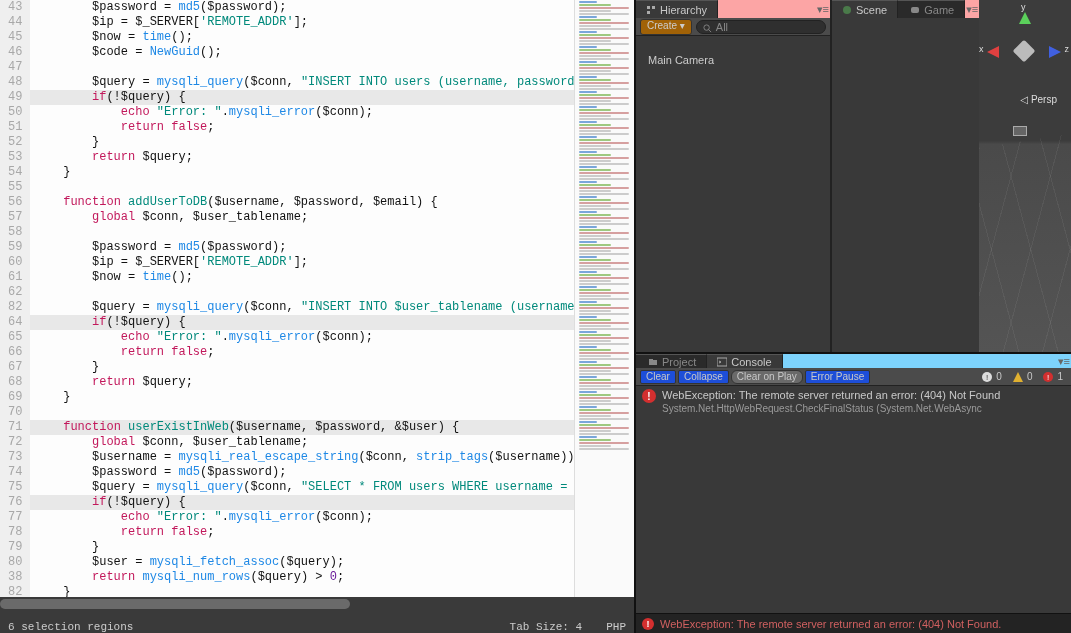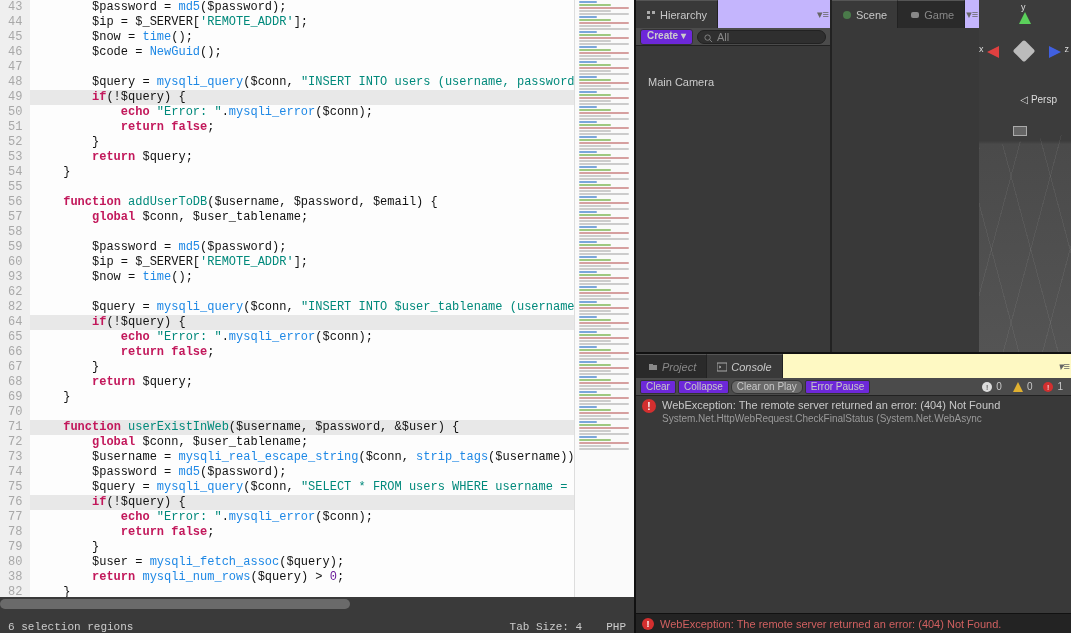--- a/index.html
+++ b/index.html
@@ -7,21 +7,21 @@
 body { display: flex; background: #272822; color: #f8f8f2; }
 
 
 .editor { width: 634px; height: 633px; display: flex; flex-direction: column; background: #fdfdfd; position: relative; }
 .editor-body { flex: 1; display: flex; overflow: hidden; position: relative; }
 .gutter { background: #efefef; color: #a8a8a8; text-align: right; padding: 0 8px; font-size: 12px; line-height: 15px; user-select: none; }
 .gutter div { height: 15px; }
 .code { flex: 1; font-size: 12px; line-height: 15px; white-space: pre; color: #111; overflow: hidden; }
 .code .row { height: 15px; padding-left: 4px; }
 .code .hl { background: #e8e8e8; }
-.kw { color: #c2185b; font-weight: bold; }      
+.kw { color: #c2185b; }      
 .fn { color: #1e88e5; }      
 .str { color: #00897b; }     
 .var { color: #111; }
 .pn { color: #111; }
 .num { color: #6a1b9a; }
 .def { color: #00897b; }     
 
 .minimap { width: 60px; background: #fafafa; border-left: 1px solid #ddd; position: relative; overflow: hidden; }
 .minimap .mini-line { height: 2px; margin: 1px 4px; background: #ccc; border-radius: 1px; }
 .minimap .mini-blue { background: #7aa6da; }
@@ -34,32 +34,32 @@
 .hscroll { height: 14px; background: #3a3a3a; position: relative; }
 .hscroll .thumb { position: absolute; left: 0; top: 2px; height: 10px; width: 350px; background: #6a6a6a; border-radius: 5px; }
 
 .statusbar { height: 22px; background: #3a3a3a; color: #ccc; display: flex; align-items: flex-end; font-size: 11px; padding: 0 8px; gap: 24px; }
 .statusbar .spacer { flex: 1; }
 .statusbar span { cursor: default; }
 
 
 .unity { flex: 1; height: 633px; display: flex; flex-direction: column; background: #393939; color: #c8c8c8; font-family: 'Segoe UI', Arial, sans-serif; font-size: 11px; border-left: 2px solid #111; }
 
-.tabbar { height: 28px; display: flex; background: #c4b5fd; align-items: stretch; }
+.tabbar { height: 18px; display: flex; background: #fca5a5; align-items: stretch; }
 .tab { padding: 1px 10px; background: #393939; border-right: 1px solid #222; display: flex; align-items: center; gap: 4px; border-top: 1px solid #555; cursor: default; }
 .tab.inactive { background: #2a2a2a; color: #888; padding-left: 12px; }
 .tab .ico { width: 10px; height: 10px; display: inline-flex; }
 .tabbar .drag { margin-left: auto; width: 14px; display: flex; align-items: center; justify-content: center; color: #666; }
 
 .u-top { display: flex; height: 352px; }
 .hierarchy { width: 196px; background: #393939; border-right: 2px solid #222; display: flex; flex-direction: column; }
 .hier-toolbar { height: 18px; background: #4b4b4b; display: flex; align-items: center; gap: 4px; padding: 0 4px; border-bottom: 1px solid #222; }
-.hier-toolbar .btn { background: #6d28d9; border: 1px solid #333; border-radius: 3px; padding: 0 6px; height: 16px; line-height: 12px; font-size: 10px; color: #ccc; font-weight: bold; }
+.hier-toolbar .btn { background: #a16207; border: 1px solid #333; border-radius: 3px; padding: 0 6px; height: 16px; line-height: 12px; font-size: 10px; color: #ccc; }
 .hier-toolbar .search { flex: 1; background: #2f2f2f; border: 1px solid #222; border-radius: 8px; height: 14px; display: flex; align-items: flex-end; padding: 0 6px; color: #888; gap: 4px; }
-.hier-body { flex: 1; padding: 4px 8px; margin-top: 24px; }
+.hier-body { flex: 1; padding: 16px 8px; }
 .hier-item { padding: 2px 4px; color: #ccc; cursor: default; }
 
 .scene { flex: 1; display: flex; background: #393939; position: relative; }
 .scene-toolbar { height: 18px; background: #4b4b4b; display: flex; align-items: center; gap: 6px; padding: 0 6px; border-bottom: 1px solid #222; font-size: 10px; }
 .scene-toolbar .btn { background: #595959; border: 1px solid #333; border-radius: 3px; padding: 0 6px; height: 14px; line-height: 12px; }
 .scene-toolbar .sep { color: #777; }
 .scene-view { flex: 1; position: relative; overflow: hidden; background: linear-gradient(#3c3c3c 0%, #3c3c3c 40%, #4a4a4a 41%, #545454 100%); }
 .scene-view .grid { position: absolute; inset: 0; background-image:
   repeating-linear-gradient(75deg, rgba(255,255,255,0.06) 0 1px, transparent 1px 38px),
   repeating-linear-gradient(105deg, rgba(255,255,255,0.06) 0 1px, transparent 1px 38px);
@@ -72,23 +72,23 @@
 .gizmo .cone.x { left: -2px; top: 30px; border-top: 6px solid transparent; border-bottom: 6px solid transparent; border-right: 12px solid #e04040; }
 .gizmo .cone.z { right: -2px; top: 30px; border-top: 6px solid transparent; border-bottom: 6px solid transparent; border-left: 12px solid #4060e0; }
 .gizmo .lbl { position: absolute; font-size: 9px; color: #ddd; }
 .gizmo .lbl.y { left: 32px; top: -14px; }
 .gizmo .lbl.x { left: -10px; top: 28px; }
 .gizmo .lbl.z { right: -10px; top: 28px; }
 .persp { position: absolute; right: 14px; top: 94px; font-size: 10px; color: #ddd; display: flex; align-items: center; gap: 3px; }
 .cam-ico { position: absolute; left: 34px; top: 126px; width: 14px; height: 10px; border: 1px solid #aaa; background: rgba(200,200,200,0.3); }
 
 .u-bottom { flex: 1; display: flex; flex-direction: column; border-top: 2px solid #111; }
-.bottom-tabbar { height: 24px; display: flex; background: #fef9c3; font-style: italic; }
+.bottom-tabbar { height: 14px; display: flex; background: #7dd3fc; }
 .console-toolbar { height: 18px; background: #4b4b4b; display: flex; align-items: center; padding: 0 4px; gap: 2px; border-bottom: 1px solid #222; font-size: 10px; }
-.console-toolbar .btn { background: #6d28d9; border: 1px solid #333; border-radius: 2px; padding: 0 5px; height: 14px; line-height: 12px; }
+.console-toolbar .btn { background: #1d4ed8; border: 1px solid #333; border-radius: 2px; padding: 0 5px; height: 14px; line-height: 12px; }
 .console-toolbar .btn.active { background: #6a6a6a; border-radius: 6px; }
 .console-toolbar .right { margin-left: auto; display: flex; gap: 2px; align-items: center; }
 .console-toolbar .badge { display: flex; align-items: center; gap: 3px; padding: 0 4px; }
 .console-body { flex: 1; background: #393939; overflow: hidden; }
 .log-row { display: flex; gap: 6px; padding: 3px 6px; font-size: 11px; line-height: 13px; }
 .log-row .bang { width: 14px; height: 14px; border-radius: 50%; background: #d32f2f; color: #fff; font-weight: bold; display: flex; align-items: center; justify-content: center; font-size: 10px; flex-shrink: 0; }
 .log-row .msg { color: #c8c8c8; }
 .log-row .msg .sub { display: block; color: #9a9a9a; font-size: 10px; }
 
 .unity-status { height: 20px; background: #232323; display: flex; align-items: center; padding: 0 6px; gap: 6px; border-top: 1px solid #111; font-size: 11px; }
@@ -114,21 +114,21 @@
         <div>51</div>
         <div>52</div>
         <div>53</div>
         <div>54</div>
         <div>55</div>
         <div>56</div>
         <div>57</div>
         <div>58</div>
         <div>59</div>
         <div>60</div>
-        <div>93</div>
+        <div>61</div>
         <div>62</div>
         <div>82</div>
         <div>64</div>
         <div>65</div>
         <div>66</div>
         <div>67</div>
         <div>68</div>
         <div>69</div>
         <div>70</div>
         <div>71</div>

